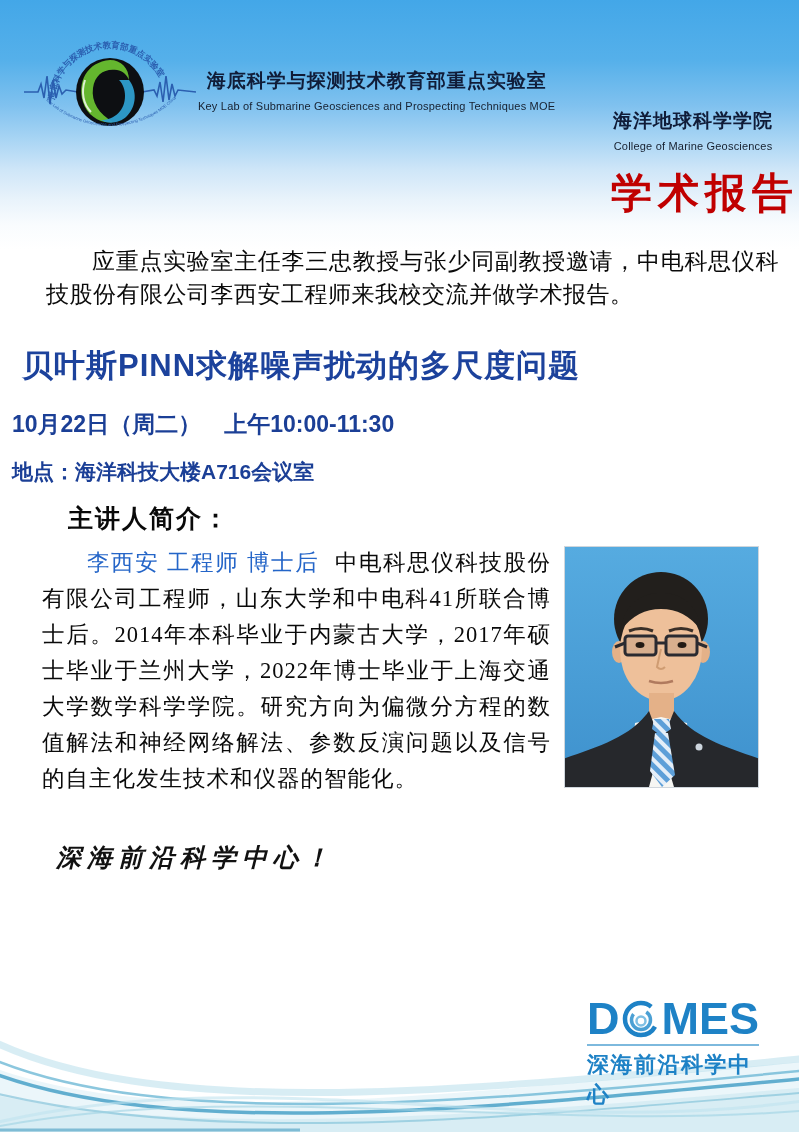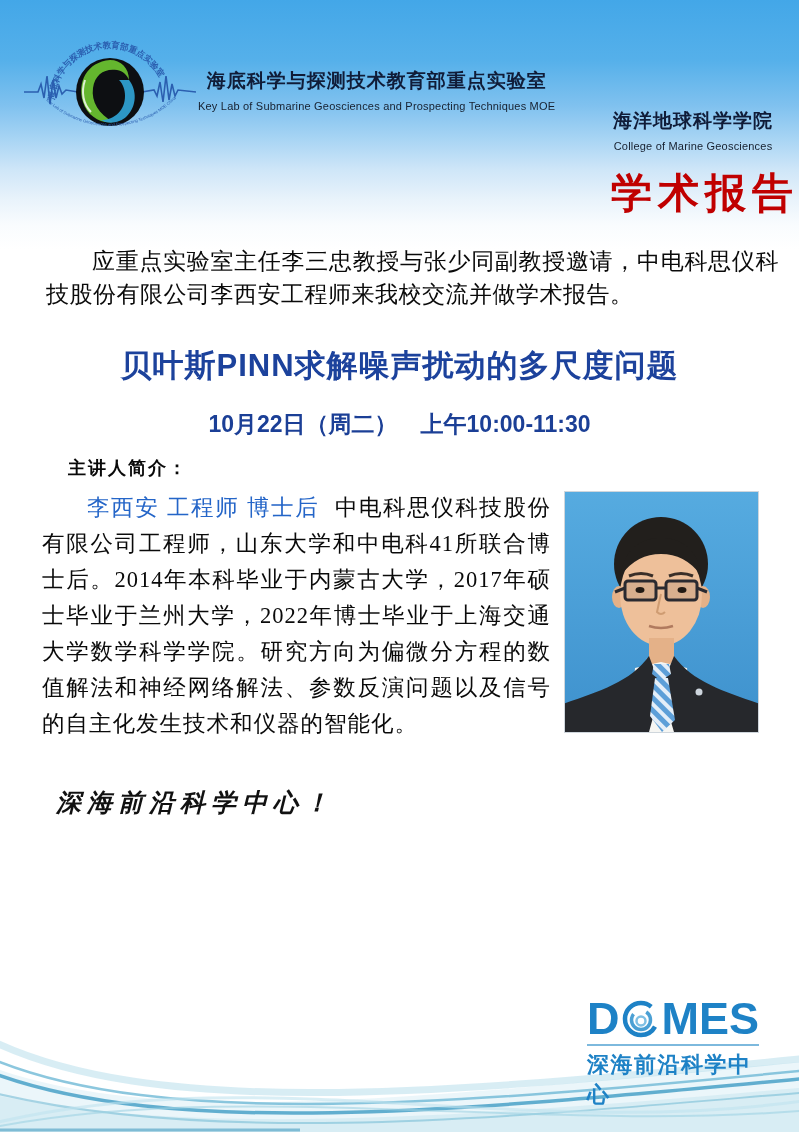--- a/index.html
+++ b/index.html
@@ -23,28 +23,28 @@
     margin:14px 0 0;text-align:right;font-size:41px;font-weight:bold;
     color:#c00000;letter-spacing:6px;
   }
   
   .intro{
     margin:24px 20px 0 46px;font-family:"Liberation Serif","DejaVu Serif",serif;
     font-size:23px;line-height:33px;color:#0a0a0a;text-indent:2em;
     text-align:justify;letter-spacing:.5px;
   }
   
-  .talk{text-align:center;color:#1b3f96;}
+  .talk{color:#1b3f96;padding-left:12px;}
   .talk-title{margin:34px 10px 0;font-size:31px;font-weight:800;letter-spacing:1px;color:#1c429c;}
   .talk-date{margin-top:22px;font-size:23px;font-weight:bold;}
   .talk-loc{margin-top:18px;font-size:21px;font-weight:bold;}
   
   .spk-heading{
     margin:16px 0 0 68px;font-family:"Liberation Serif","DejaVu Serif",serif;
-    font-size:18px;font-weight:bold;color:#090909;letter-spacing:2px;
+    font-size:25px;font-weight:bold;color:#090909;letter-spacing:2px;
   }
   .bio{margin:10px 41px 0 42px;min-height:248px;}
   .photo{
     float:right;width:193px;height:240px;margin:2px 0 4px 14px;
     outline:1px solid #cfd6dc;
   }
   .photo svg{display:block;}
   .bio-text{
     margin:0;font-family:"Liberation Serif","DejaVu Serif",serif;
     font-size:22.5px;line-height:36px;color:#0a0a0a;text-indent:2em;
@@ -118,20 +118,21 @@
     </div>
   </header>
 
   <h1 class="main-title">学术报告</h1>
 
   <p class="intro">应重点实验室主任李三忠教授与张少同副教授邀请，中电科思仪科技股份有限公司李西安工程师来我校交流并做学术报告。</p>
 
   <section class="talk">
     <h2 class="talk-title">贝叶斯PINN求解噪声扰动的多尺度问题</h2>
     <div class="talk-date">10月22日（周二）　上午10:00-11:30</div>
+    <div class="talk-loc">地点：海洋科技大楼A716会议室</div>
   </section>
 
   <h3 class="spk-heading">主讲人简介：</h3>
 
   <div class="bio">
     <div class="photo">
       <svg width="193" height="240" viewBox="0 0 193 240">
         <defs>
           <linearGradient id="bgGrad" x1="0" y1="0" x2="0" y2="1">
             <stop offset="0" stop-color="#56abe0"></stop>

